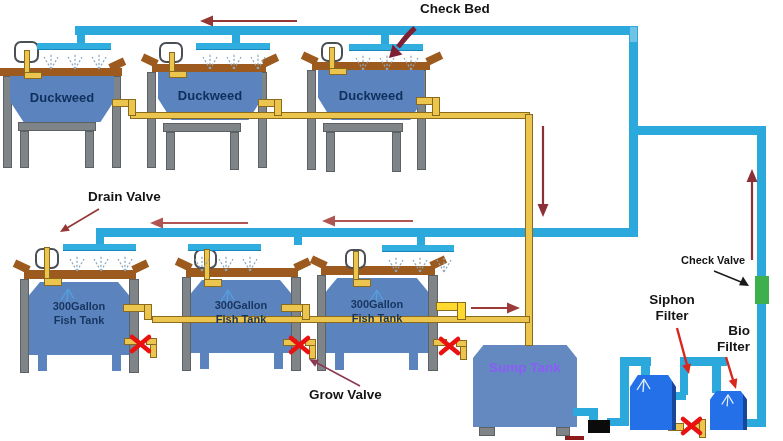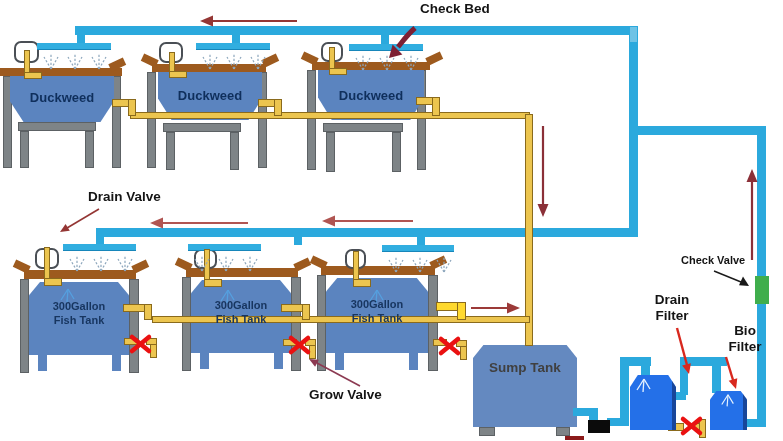--- a/index.html
+++ b/index.html
@@ -311,36 +311,36 @@
     </g>
 
     <rect x="565" y="436" width="19" height="4" fill="#8b1a1a"></rect>
   </svg>
 
   <div class="lbl" style="left:420px;top:1px;font-size:13.5px">Check Bed</div>
   <div class="lbl" style="left:88px;top:189px;font-size:13.5px">Drain Valve</div>
   <div class="lbl" style="left:309px;top:387px;font-size:13.5px">Grow Valve</div>
   <div class="lbl" style="left:681px;top:254px;font-size:11px">Check Valve</div>
   <div class="lbl" style="left:646px;top:292px;width:52px;text-align:center;font-size:13.5px;line-height:1.2">
-    <div>Drain</div>
+    <div>Siphon</div>
     <div>Filter</div>
   </div>
-  <div class="lbl" style="left:721px;top:323px;width:48px;text-align:center;font-size:13.5px;line-height:1.2">
+  <div class="lbl" style="left:702px;top:323px;width:48px;text-align:right;font-size:13.5px;line-height:1.2">
     <div>Bio</div>
     <div>Filter</div>
   </div>
   <div class="tanklbl" style="left:10px;top:90px;width:104px;font-size:13px;color:#0f2f5c">Duckweed</div>
   <div class="tanklbl" style="left:158px;top:88px;width:104px;font-size:13px;color:#0f2f5c">Duckweed</div>
   <div class="tanklbl" style="left:318px;top:88px;width:106px;font-size:13px;color:#0f2f5c">Duckweed</div>
   <div class="tanklbl" style="left:29px;top:300px;width:100px;font-size:11px">
     <div>300Gallon</div>
     <div>Fish Tank</div>
   </div>
   <div class="tanklbl" style="left:191px;top:299px;width:100px;font-size:11px">
     <div>300Gallon</div>
     <div>Fish Tank</div>
   </div>
   <div class="tanklbl" style="left:326px;top:298px;width:102px;font-size:11px">
     <div>300Gallon</div>
     <div>Fish Tank</div>
   </div>
-  <div class="tanklbl" style="left:473px;top:360px;width:104px;font-size:13.5px;color:#404040">Sump Tank</div>
+  <div class="tanklbl" style="left:473px;top:360px;width:104px;font-size:13.5px;color:#8b5cf6">Sump Tank</div>
 </div>
 
 </body></html>

